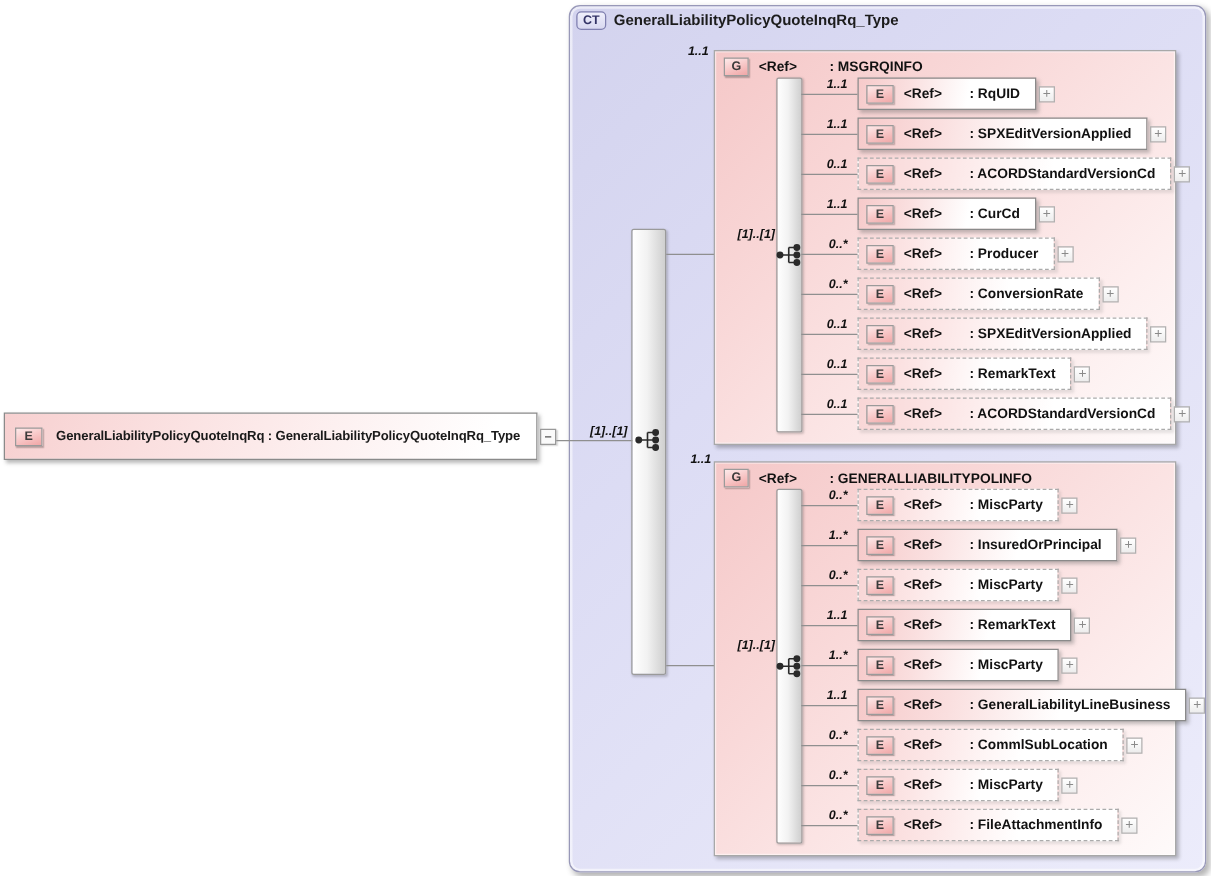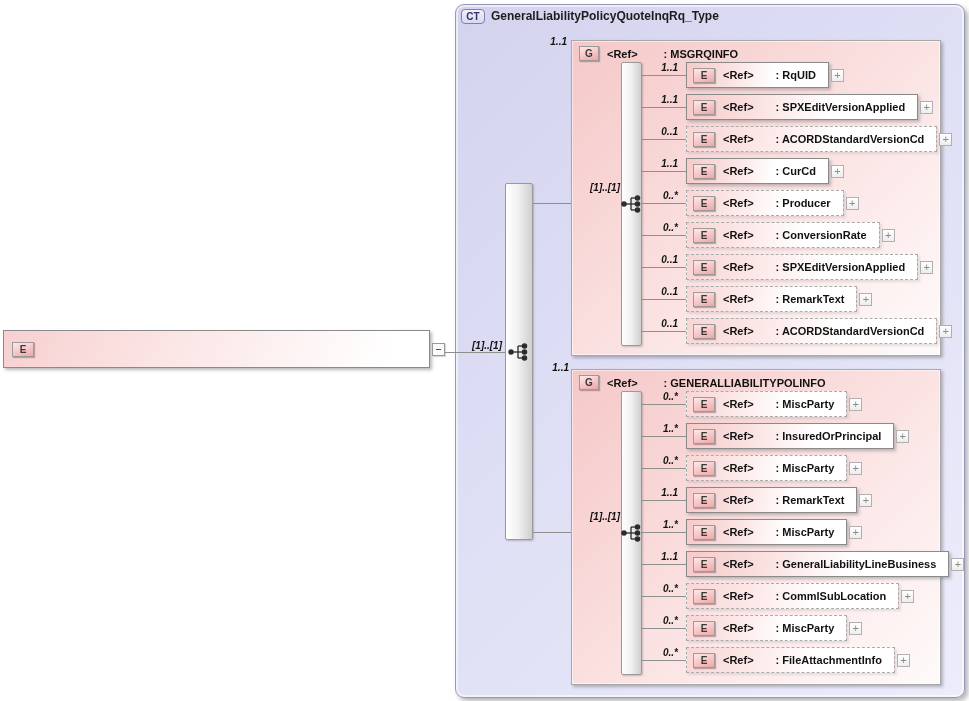--- a/index.html
+++ b/index.html
@@ -134,20 +134,21 @@
 <div id="canvas">
 
   <div id="ct-box"></div>
   <div id="ct-header">
     <span class="badge ct-badge">CT</span>
     <div id="ct-title">GeneralLiabilityPolicyQuoteInqRq_Type</div>
   </div>
 
   <div id="root-elem" class="elem-style">
     <span class="badge e-badge">E</span>
+    <div class="lbl">GeneralLiabilityPolicyQuoteInqRq : GeneralLiabilityPolicyQuoteInqRq_Type</div>
   </div>
   <div id="toggle">
     <span class="dash"></span>
   </div>
 
   <div id="main-line" class="hline"></div>
   <div id="main-card" class="card">[1]..[1]</div>
 
   <div id="ct-bar" class="vbar"></div>
   <svg class="seq-icon" style="left:507px; top:342px;" width="24" height="20" viewBox="0 0 24 20">

